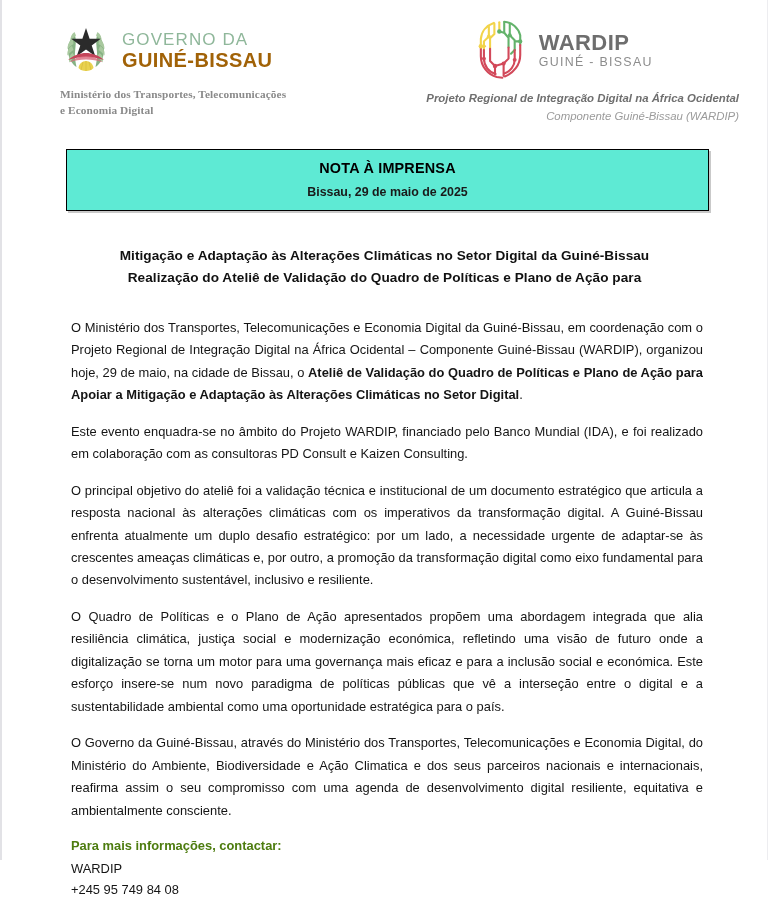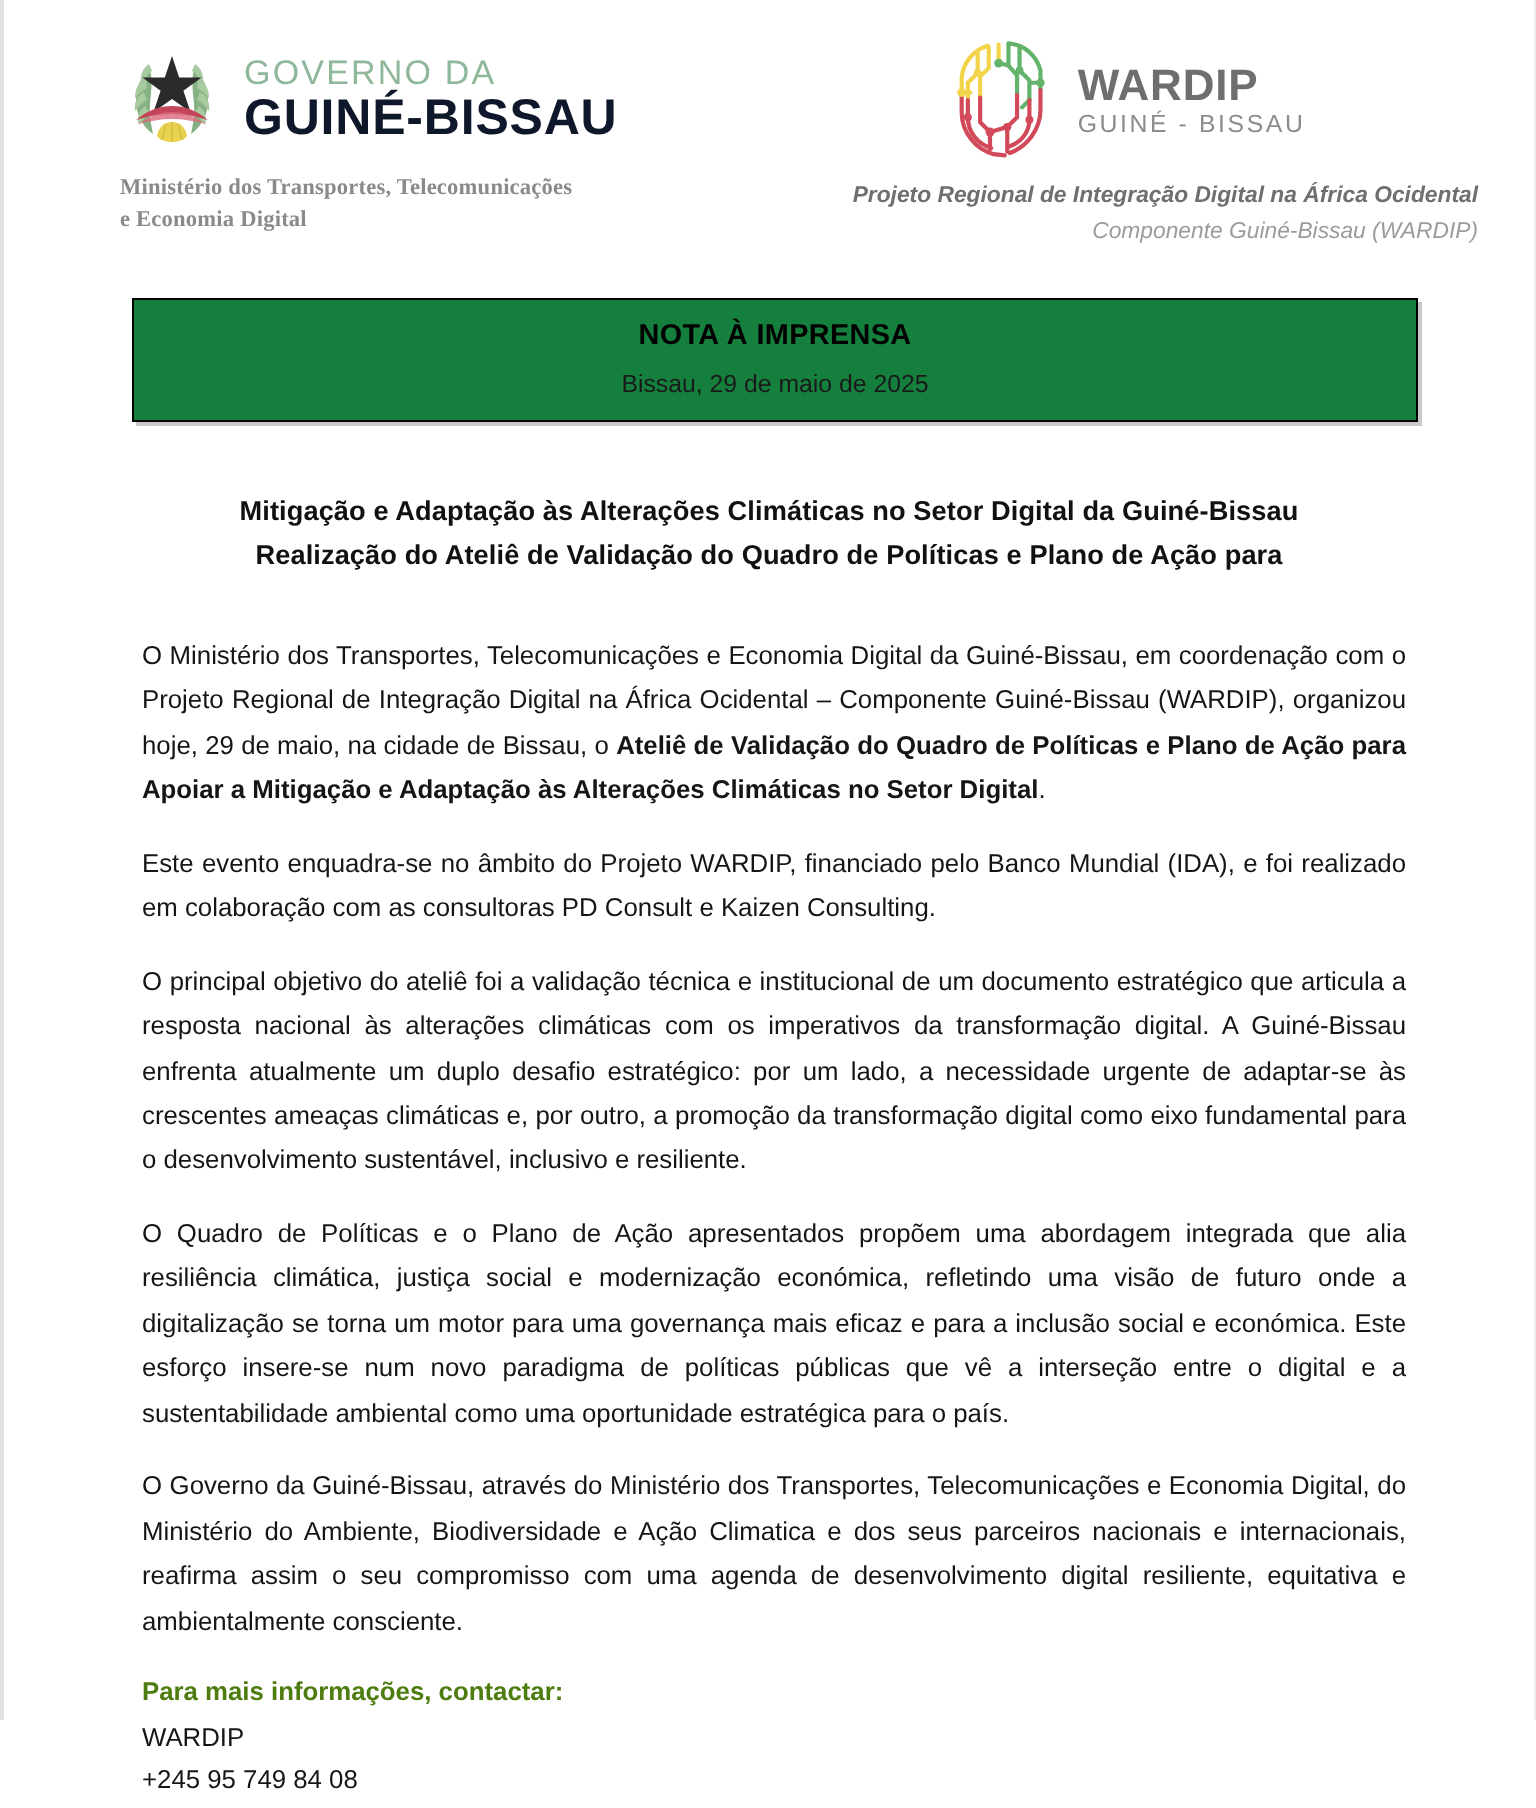--- a/index.html
+++ b/index.html
@@ -54,23 +54,23 @@
   }
   .gov-line1 {
     font-size: 17px;
     letter-spacing: 1.1px;
     color: #8fb79a;
     font-weight: 400;
     display: block;
     margin-bottom: 2px;
   }
   .gov-line2 {
-    font-size: 25px;
+    font-size: 20px;
     letter-spacing: 0.4px;
-    color: #0f172a;
+    color: #a16207;
     font-weight: 700;
     display: block;
   }
   .ministry {
     margin-top: 12px;
     font-size: 11.3px;
     font-weight: 700;
     color: #8a8a8a;
     line-height: 1.45;
     letter-spacing: 0.1px;
@@ -130,32 +130,32 @@
   
   .nota-box-wrap {
     padding: 24px 58px 0 64px;
     box-sizing: border-box;
   }
   .nota-box {
     border: 1.4px solid #000;
     box-shadow: 2px 2px 0 0 #c9c9c9;
     padding: 9px 10px 10px;
     text-align: center;
-    background: #15803d;
+    background: #5eead4;
   }
   .nota-title {
     font-size: 14.4px;
     font-weight: 700;
     letter-spacing: 0.2px;
     color: #000;
     line-height: 1.35;
   }
   .nota-date {
     font-size: 12.4px;
-    font-weight: 400;
+    font-weight: 700;
     color: #1a1a1a;
     margin-top: 5px;
     line-height: 1.3;
   }
 
   
   .doc-title {
     margin: 34px 66px 0 66px;
     text-align: center;
     font-size: 13.6px;

